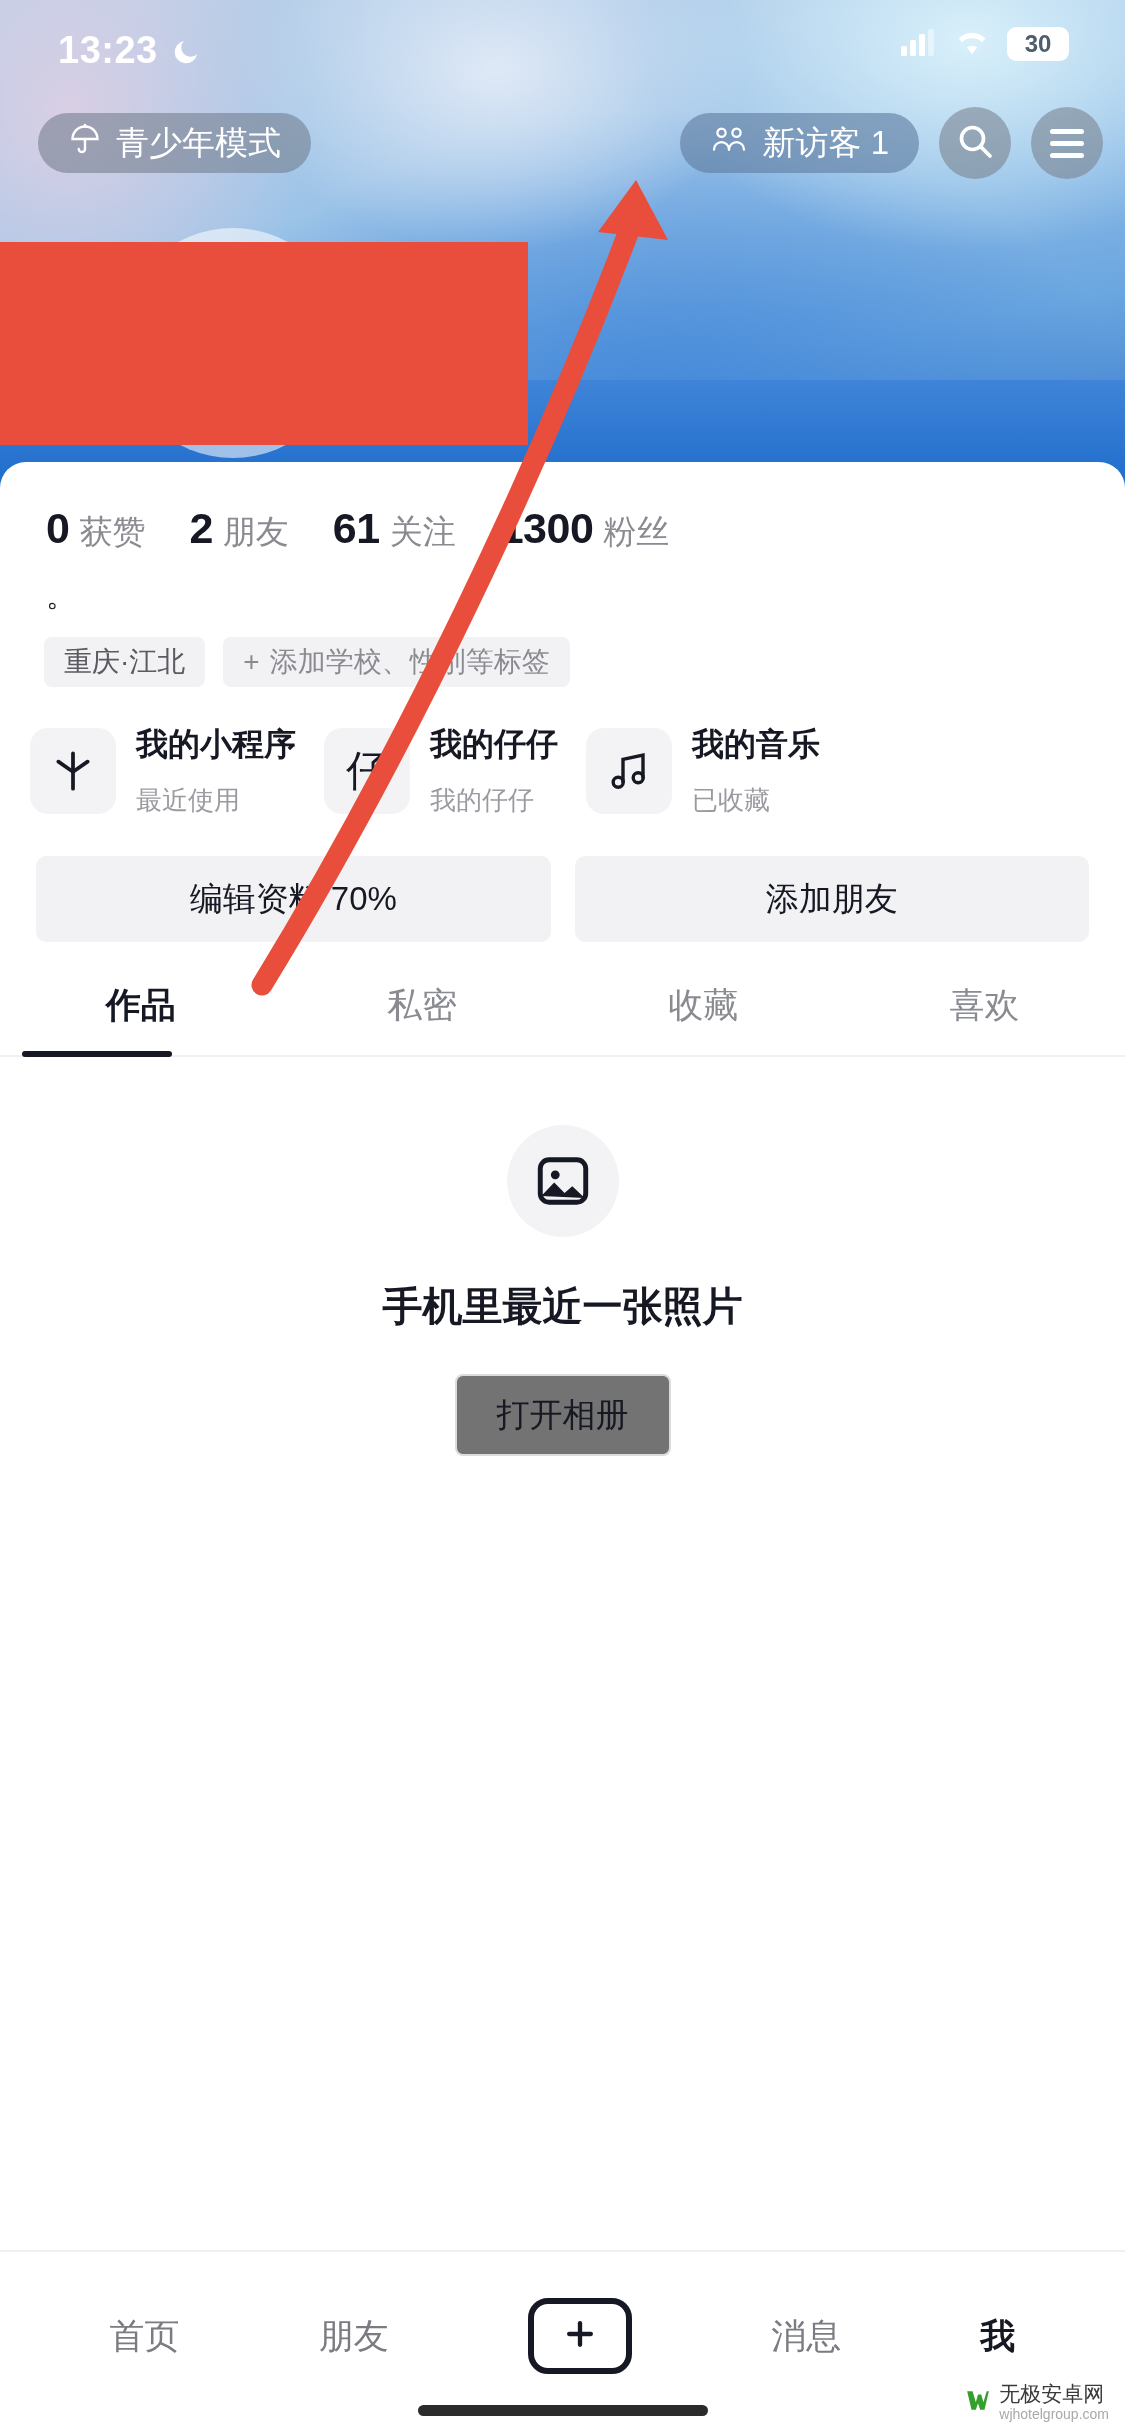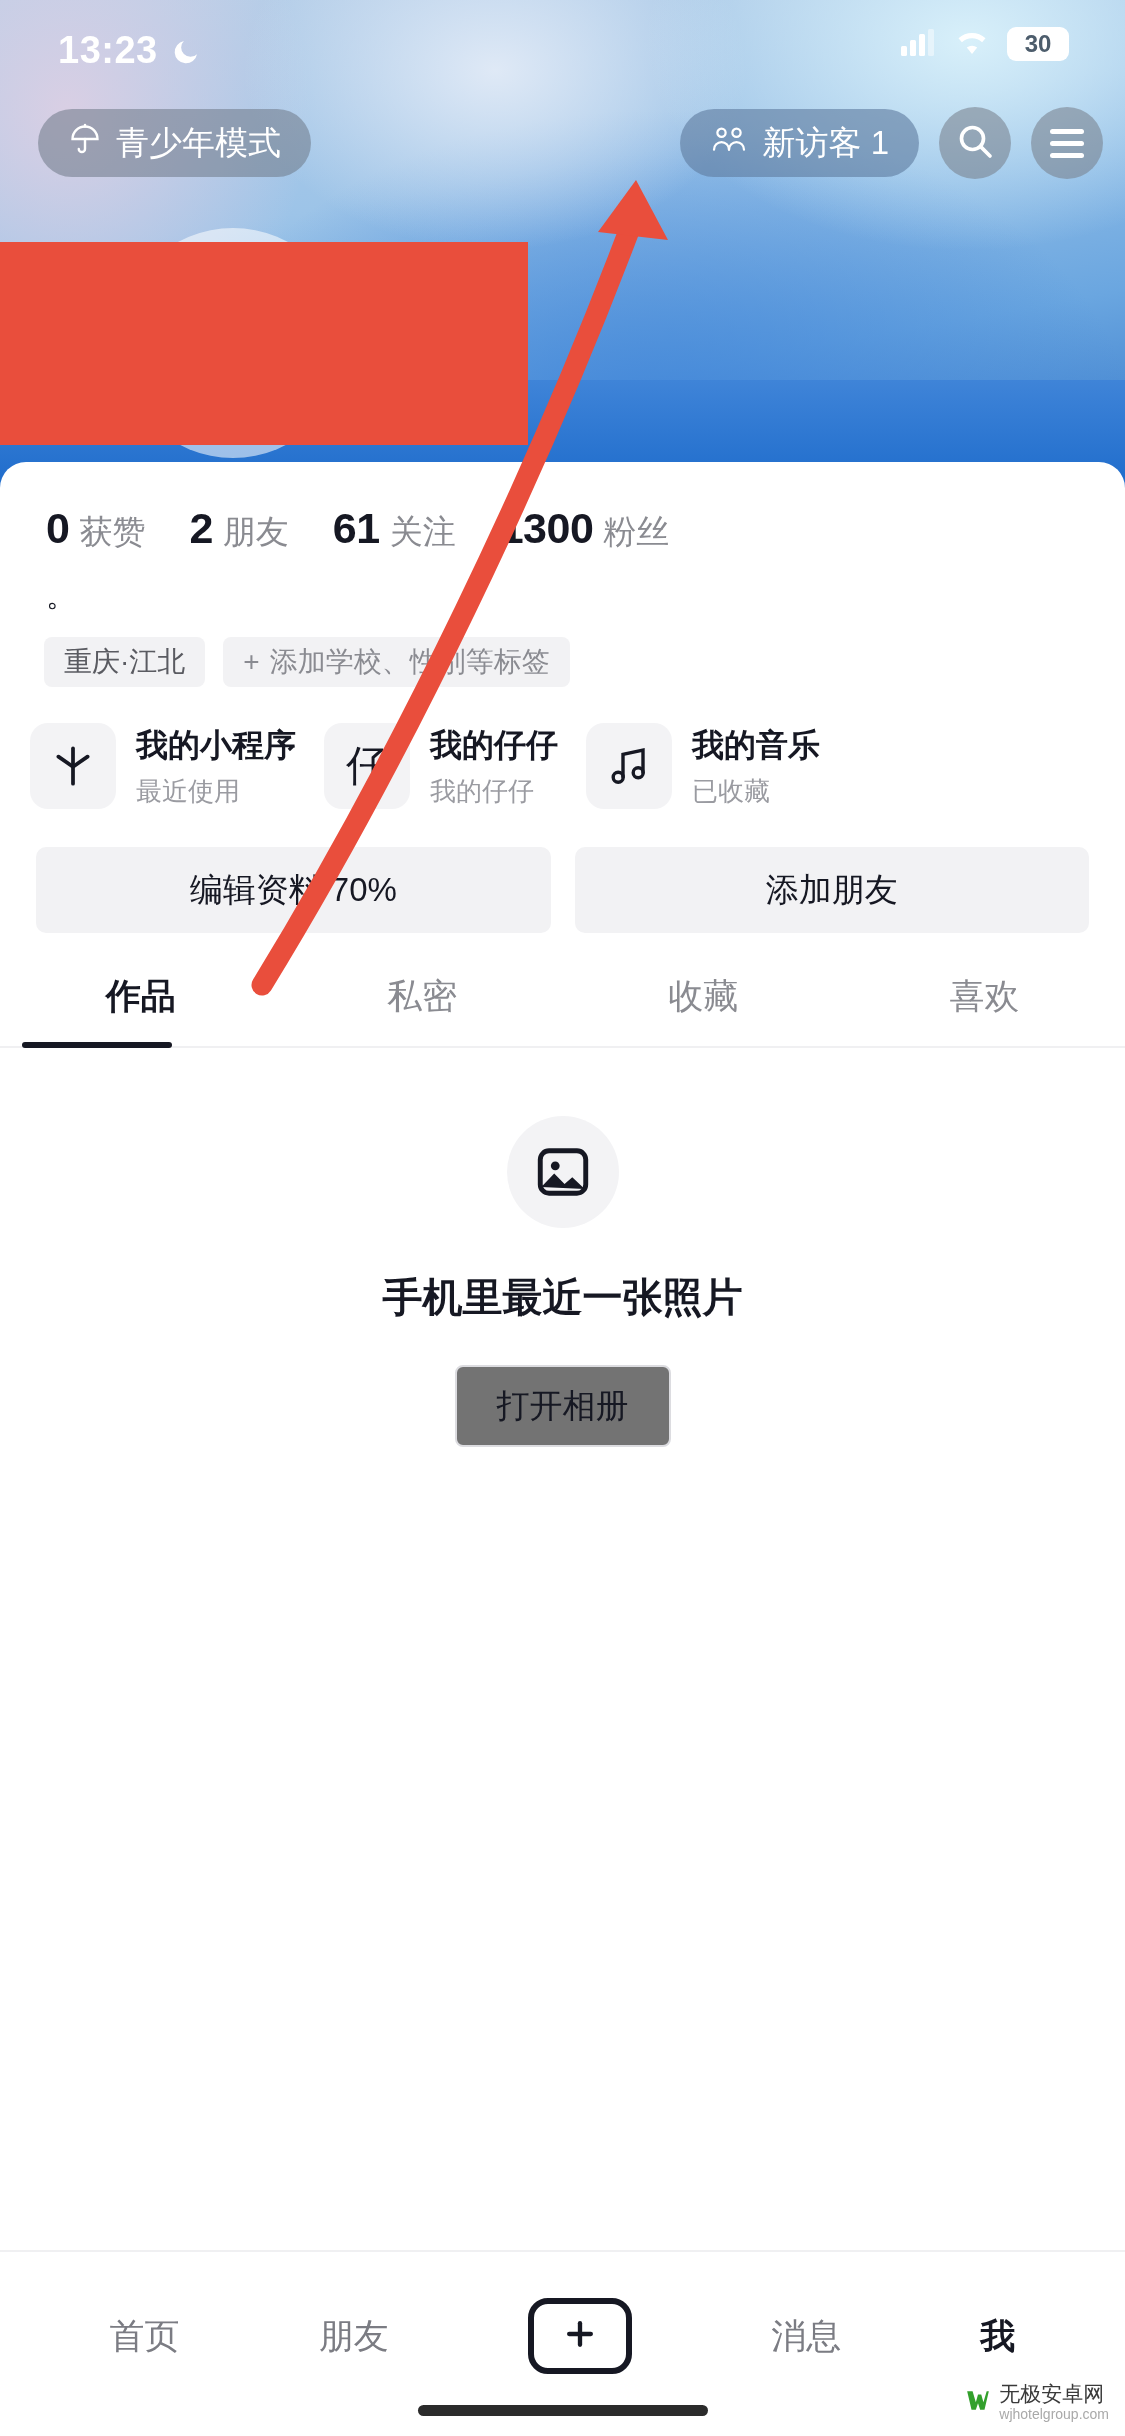--- a/index.html
+++ b/index.html
@@ -60,21 +60,21 @@
 
   
   .topbar {
     position: absolute; left: 0; top: 95px;
     width: 1125px; height: 96px;
     display: flex; align-items: center;
     padding: 0 22px 0 38px; gap: 20px;
   }
   .pill {
     display: flex; align-items: center; gap: 14px;
-    height: 68px; padding: 0 30px;
+    height: 60px; padding: 0 30px;
     border-radius: 34px;
     background: rgba(110,120,135,0.55);
     color: #ffffff; font-size: 33px; font-weight: 500;
     white-space: nowrap;
   }
   .pill.visitors { background: rgba(95,125,160,0.62); margin-left: auto; }
   .circle-btn {
     width: 72px; height: 72px; border-radius: 50%;
     background: rgba(120,130,142,0.58);
     display: flex; align-items: center; justify-content: center;
@@ -119,21 +119,21 @@
   }
   .tag.add { color: #8a8b91; gap: 10px; }
 
   
   .cards { display: flex; gap: 28px; padding: 36px 0 0 30px; overflow: hidden; }
   .card { display: flex; align-items: center; gap: 20px; flex: 0 0 auto; }
   .card-ico {
     width: 86px; height: 86px; border-radius: 18px; background: #f3f3f5;
     display: flex; align-items: center; justify-content: center;
   }
-  .card-txt { display: flex; flex-direction: column; gap: 6px; }
+  .card-txt { display: flex; flex-direction: column; gap: 16px; }
   .card-title { font-size: 32px; font-weight: 700; color: #161823; white-space: nowrap; }
   .card-sub { font-size: 26px; color: #9a9ba1; white-space: nowrap; }
 
   
   .actions { display: flex; gap: 24px; padding: 38px 36px 0 36px; }
   .act-btn {
     flex: 1; height: 86px; border-radius: 10px;
     background: #f2f2f4; color: #161823;
     font-size: 33px; font-weight: 500;
     display: flex; align-items: center; justify-content: center;

